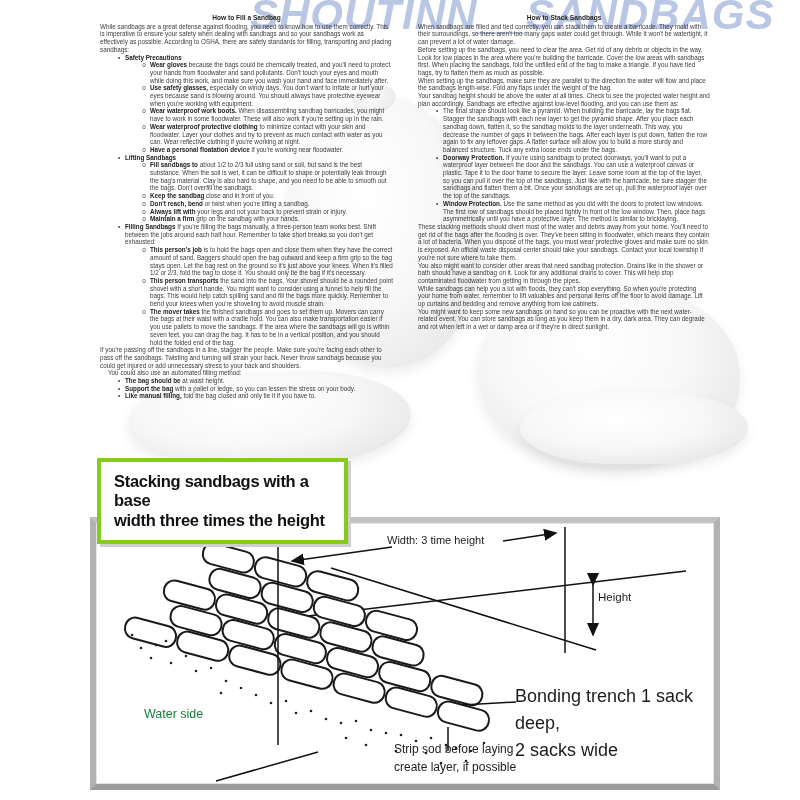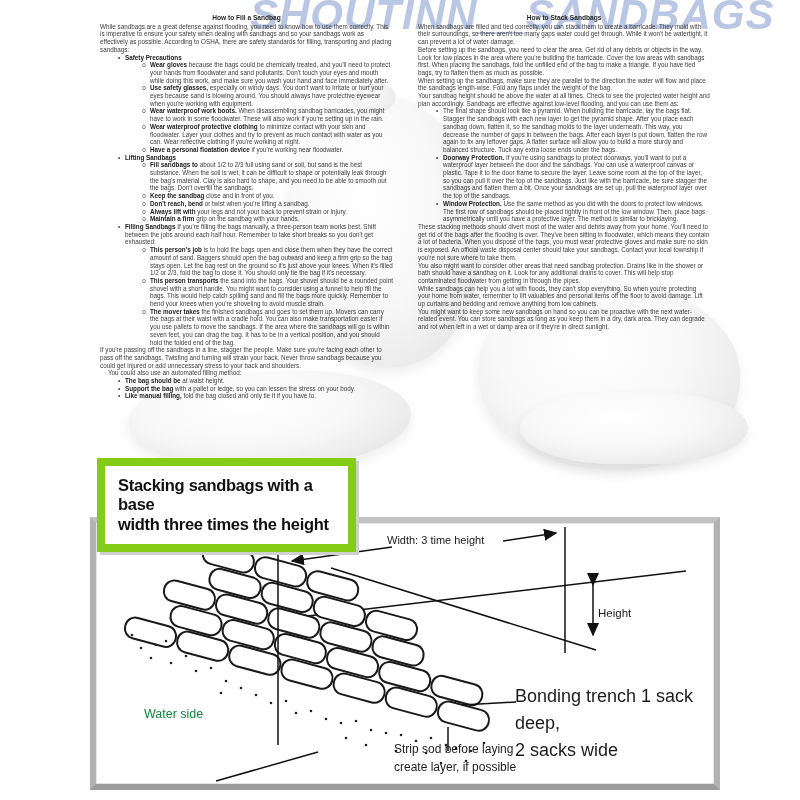--- a/index.html
+++ b/index.html
@@ -29,26 +29,26 @@
   .bullet.l1{padding-left:13px;}
   .bullet.l2{padding-left:38px;}
   .bullet b{color:#222;}
 
   
   #diagram{position:absolute;left:88px;top:455px;width:637px;height:340px;z-index:3;}
   #diagram-frame{position:absolute;left:2px;top:62px;width:618px;height:261px;background:#fff;
                  border:6px solid #b2b2b2;border-top-color:#c2c2c2;border-bottom-color:#9c9c9c;
                  box-shadow:inset 0 0 0 1px #e4e4e4;}
   #diagram-title-box{position:absolute;left:9px;top:3px;width:224px;background:#fff;
-                 border:8px solid #84cc16;box-shadow:3px 3px 0 #cfcfcf;padding:10px 6px 10px 13px;}
+                 border:4px solid #84cc16;box-shadow:3px 3px 0 #cfcfcf;padding:10px 6px 10px 13px;}
   #diagram-title{font-size:16.5px;line-height:1.18;font-weight:700;color:#111;
                  letter-spacing:-0.3px;white-space:pre-line;}
   .dlabel{position:absolute;color:#1c1c1c;white-space:pre-line;}
   #label-width{left:299px;top:79px;font-size:11px;text-align:center;}
-  #label-height{left:510px;top:136px;font-size:11.5px;margin-top:16px;}
+  #label-height{left:510px;top:136px;font-size:11.5px;}
   #label-water-side{left:56px;top:252px;font-size:12.5px;color:#15803d;}
   #label-bonding{left:427px;top:228px;font-size:18px;line-height:1.5;}
   #label-strip-sod{left:306px;top:285px;font-size:12px;line-height:1.5;}
   #diagram-svg{position:absolute;left:8px;top:68px;}
   .bagrect{fill:#fff;stroke:#1a1a1a;stroke-width:2px;}
   .artline{stroke:#111;stroke-width:1.5px;fill:none;}
 </style>
 </head>
 <body>
 

